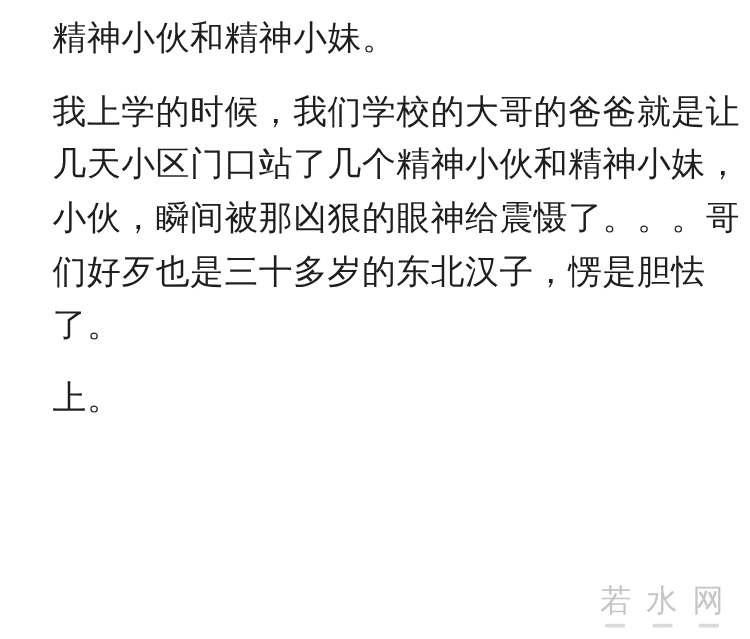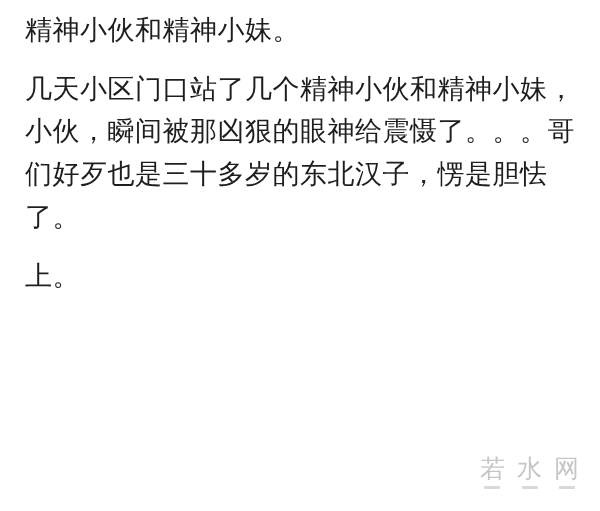--- a/index.html
+++ b/index.html
@@ -23,25 +23,26 @@
   }
   .para {
     margin: 0 0 16px 0;
   }
   .line {
     font-size: 27px;
     line-height: 42.7px;
     letter-spacing: 0.5px;
     white-space: nowrap;
     font-weight: 400;
+    margin-left: 17px;
   }
   .watermark {
     position: absolute;
     right: 21px;
-    top: 453px;
+    top: 466px;
     text-align: center;
     margin-left: 45px;
   }
   .wm-text {
     font-size: 25px;
     line-height: 30px;
     letter-spacing: 12px;
     margin-right: -12px; 
     font-weight: 400;
     white-space: nowrap;
@@ -58,20 +59,21 @@
   }
 </style>
 </head>
 <body style="background: rgb(255, 255, 255);">
 
 <div class="content" style="color: rgb(30, 30, 30);">
     <div class="para">
       <div class="line">精神小伙和精神小妹。</div>
     </div>
     <div class="para">
+      <div class="line">我上学的时候，我们学校的大哥的爸爸就是让</div>
       <div class="line">几天小区门口站了几个精神小伙和精神小妹，</div>
       <div class="line">小伙，瞬间被那凶狠的眼神给震慑了。。。哥</div>
       <div class="line">们好歹也是三十多岁的东北汉子，愣是胆怯</div>
       <div class="line">了。</div>
     </div>
     <div class="para">
       <div class="line">上。</div>
     </div>
   </div>
 

